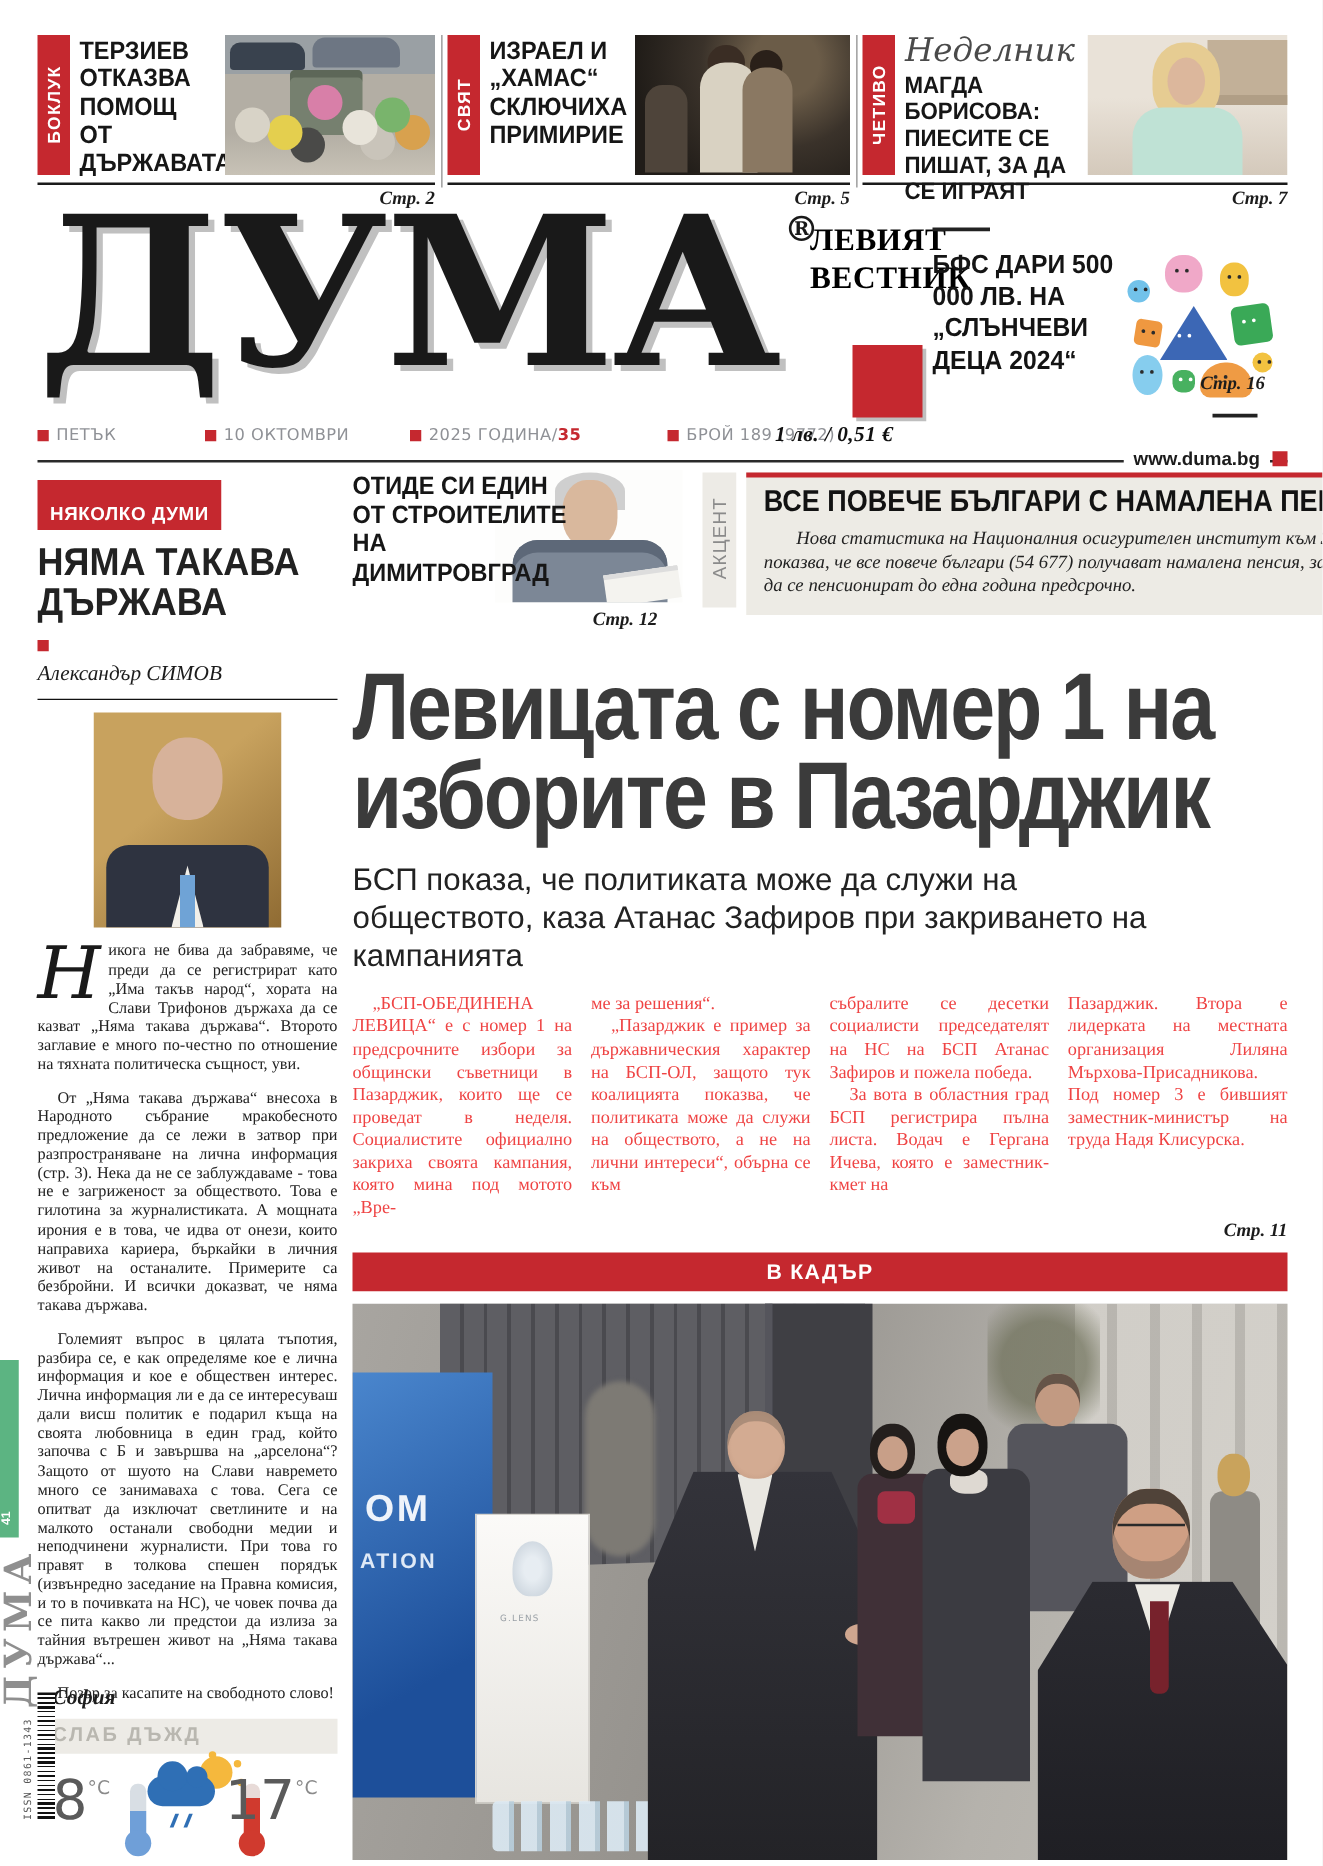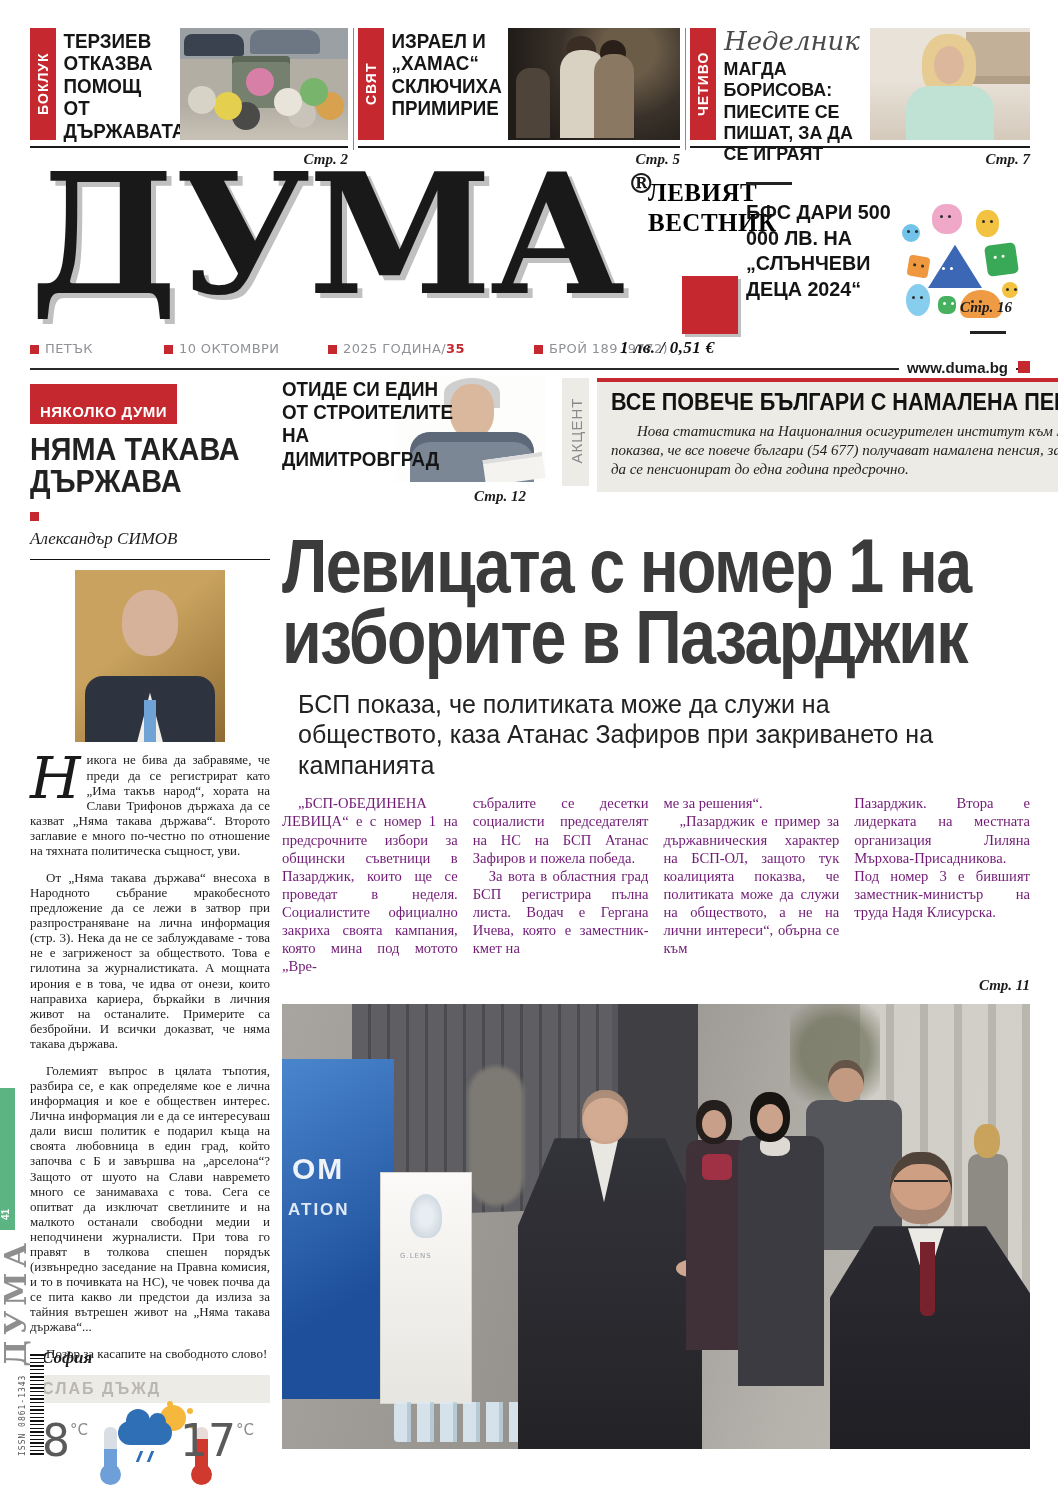--- a/index.html
+++ b/index.html
@@ -136,23 +136,23 @@
   .om-papers{ position:absolute; right:2px; bottom:0px; width:60px; height:26px; background:#f4f3ef; transform:rotate(-8deg); box-shadow:inset 0 4px 0 #ddd;}
   .story2-page{ position:absolute; right:28px; top:110px; font:bold italic 15px "Liberation Serif",serif; }
   .akcent-label{ flex:none; width:27px; height:108px; background:#edebe6; margin:0 8px; position:relative; }
   .akcent-label span{ position:absolute; left:-36px; top:44px; transform:rotate(-90deg); font:15px "Liberation Sans",sans-serif; color:#8a8a8a; letter-spacing:1px; width:100px; text-align:center; }
   .akcent-box{ flex:1; position:relative; border-top:4px solid var(--red); background:var(--boxbg); padding:8px 14px 8px; height:114px; }
   .akcent-title{ font:bold 24px/1 "Liberation Sans",sans-serif; color:#121212; transform:scaleX(.9); transform-origin:0 0; width:112%; white-space:nowrap; }
   .akcent-text{ margin-top:8px; font:italic 15px/1.26 "Liberation Serif",serif; text-indent:26px; color:#222; }
 
   .lead-hl{ margin-top:22px; transform:scaleX(.85); transform-origin:0 0; width:118%; font:bold 76px/0.94 "Liberation Sans",sans-serif; letter-spacing:-2px; color:#3b3b3b; }
   .lead-hl span{ display:block; }
-  .lead-sub{ margin-top:16px; width:660px; font:25px/1.22 "Liberation Sans",sans-serif; color:#222;margin-left:16px; }
+  .lead-sub{ margin-top:16px; width:660px; font:25px/1.22 "Liberation Sans",sans-serif; color:#222; }
   .lead-cols{ display:flex; gap:15px; margin-top:14px; }
-  .lead-col{ flex:1; font:14.6px/1.24 "Liberation Serif",serif; text-align:justify; color:#701a75; }
+  .lead-col{ flex:1; font:14.6px/1.24 "Liberation Serif",serif; text-align:justify; color:#ef4444; }
   .lead-col p{ text-indent:16px; }
   .lead-col p.nofirst{ text-indent:0; }
   .lead-page{ text-align:right; font:bold italic 15px "Liberation Serif",serif; margin-top:2px; }
 
   .banner{ margin-top:8px; background:var(--red); color:#fff; text-align:center; font:bold 17px/1 "Liberation Sans",sans-serif; letter-spacing:1px; padding:7px 0; }
 
   
   .feature-photo{ position:relative; margin-top:10px; height:445px; overflow:hidden;
     background:linear-gradient(105deg,#a8a5a0 0,#96938e 40%,#b5b2ac 70%,#c1beb7 100%); }
   .fp{ position:absolute; }
@@ -354,33 +354,34 @@
       <span>Левицата с номер 1 на</span>
       <span>изборите в Пазарджик</span>
     </div>
     <div class="lead-sub">БСП показа, че политиката може да служи на обществото, каза Атанас Зафиров при закриването на кампанията</div>
 
     <div class="lead-cols">
       <div class="lead-col">
         <p>„БСП-ОБЕДИНЕНА ЛЕВИЦА“ е с номер 1 на предсрочните избори за общински съветници в Пазарджик, които ще се проведат в неделя. Социалистите официално закриха своята кампания, която мина под мотото „Вре-</p>
       </div>
       <div class="lead-col">
+        <p class="nofirst">ме за решения“.</p>
+        <p>„Пазарджик е пример за държавническия характер на БСП-ОЛ, защото тук коалицията показва, че политиката може да служи на обществото, а не на лични интереси“, обърна се към</p>
+      </div>
+      <div class="lead-col">
         <p class="nofirst">събралите се десетки социалисти председателят на НС на БСП Атанас Зафиров и пожела победа.</p>
         <p>За вота в областния град БСП регистрира пълна листа. Водач е Гергана Ичева, която е заместник-кмет на</p>
       </div>
       <div class="lead-col">
-        <p class="nofirst">ме за решения“.</p>
-        <p>„Пазарджик е пример за държавническия характер на БСП-ОЛ, защото тук коалицията показва, че политиката може да служи на обществото, а не на лични интереси“, обърна се към</p>
-      </div>
-      <div class="lead-col">
         <p class="nofirst">Пазарджик. Втора е лидерката на местната организация Лиляна Мърхова-Присадникова. Под номер 3 е бившият заместник-министър на труда Надя Клисурска.</p>
       </div>
     </div>
     <div class="lead-page">Стр. 11</div>
 
+    <div class="banner">В КАДЪР</div>
 
     <div class="feature-photo">
       <div class="fp fp-bld"></div>
       <div class="fp fp-tree"></div>
       <div class="fp fp-truck"></div>
       <div class="fp fp-truckdoor"></div>
       <div class="fp fp-blur1"></div>
       <div class="fp fp-rollup-b"></div>
       <div class="fp fp-rb-t1">OM</div>
       <div class="fp fp-rb-t2">ATION</div>

